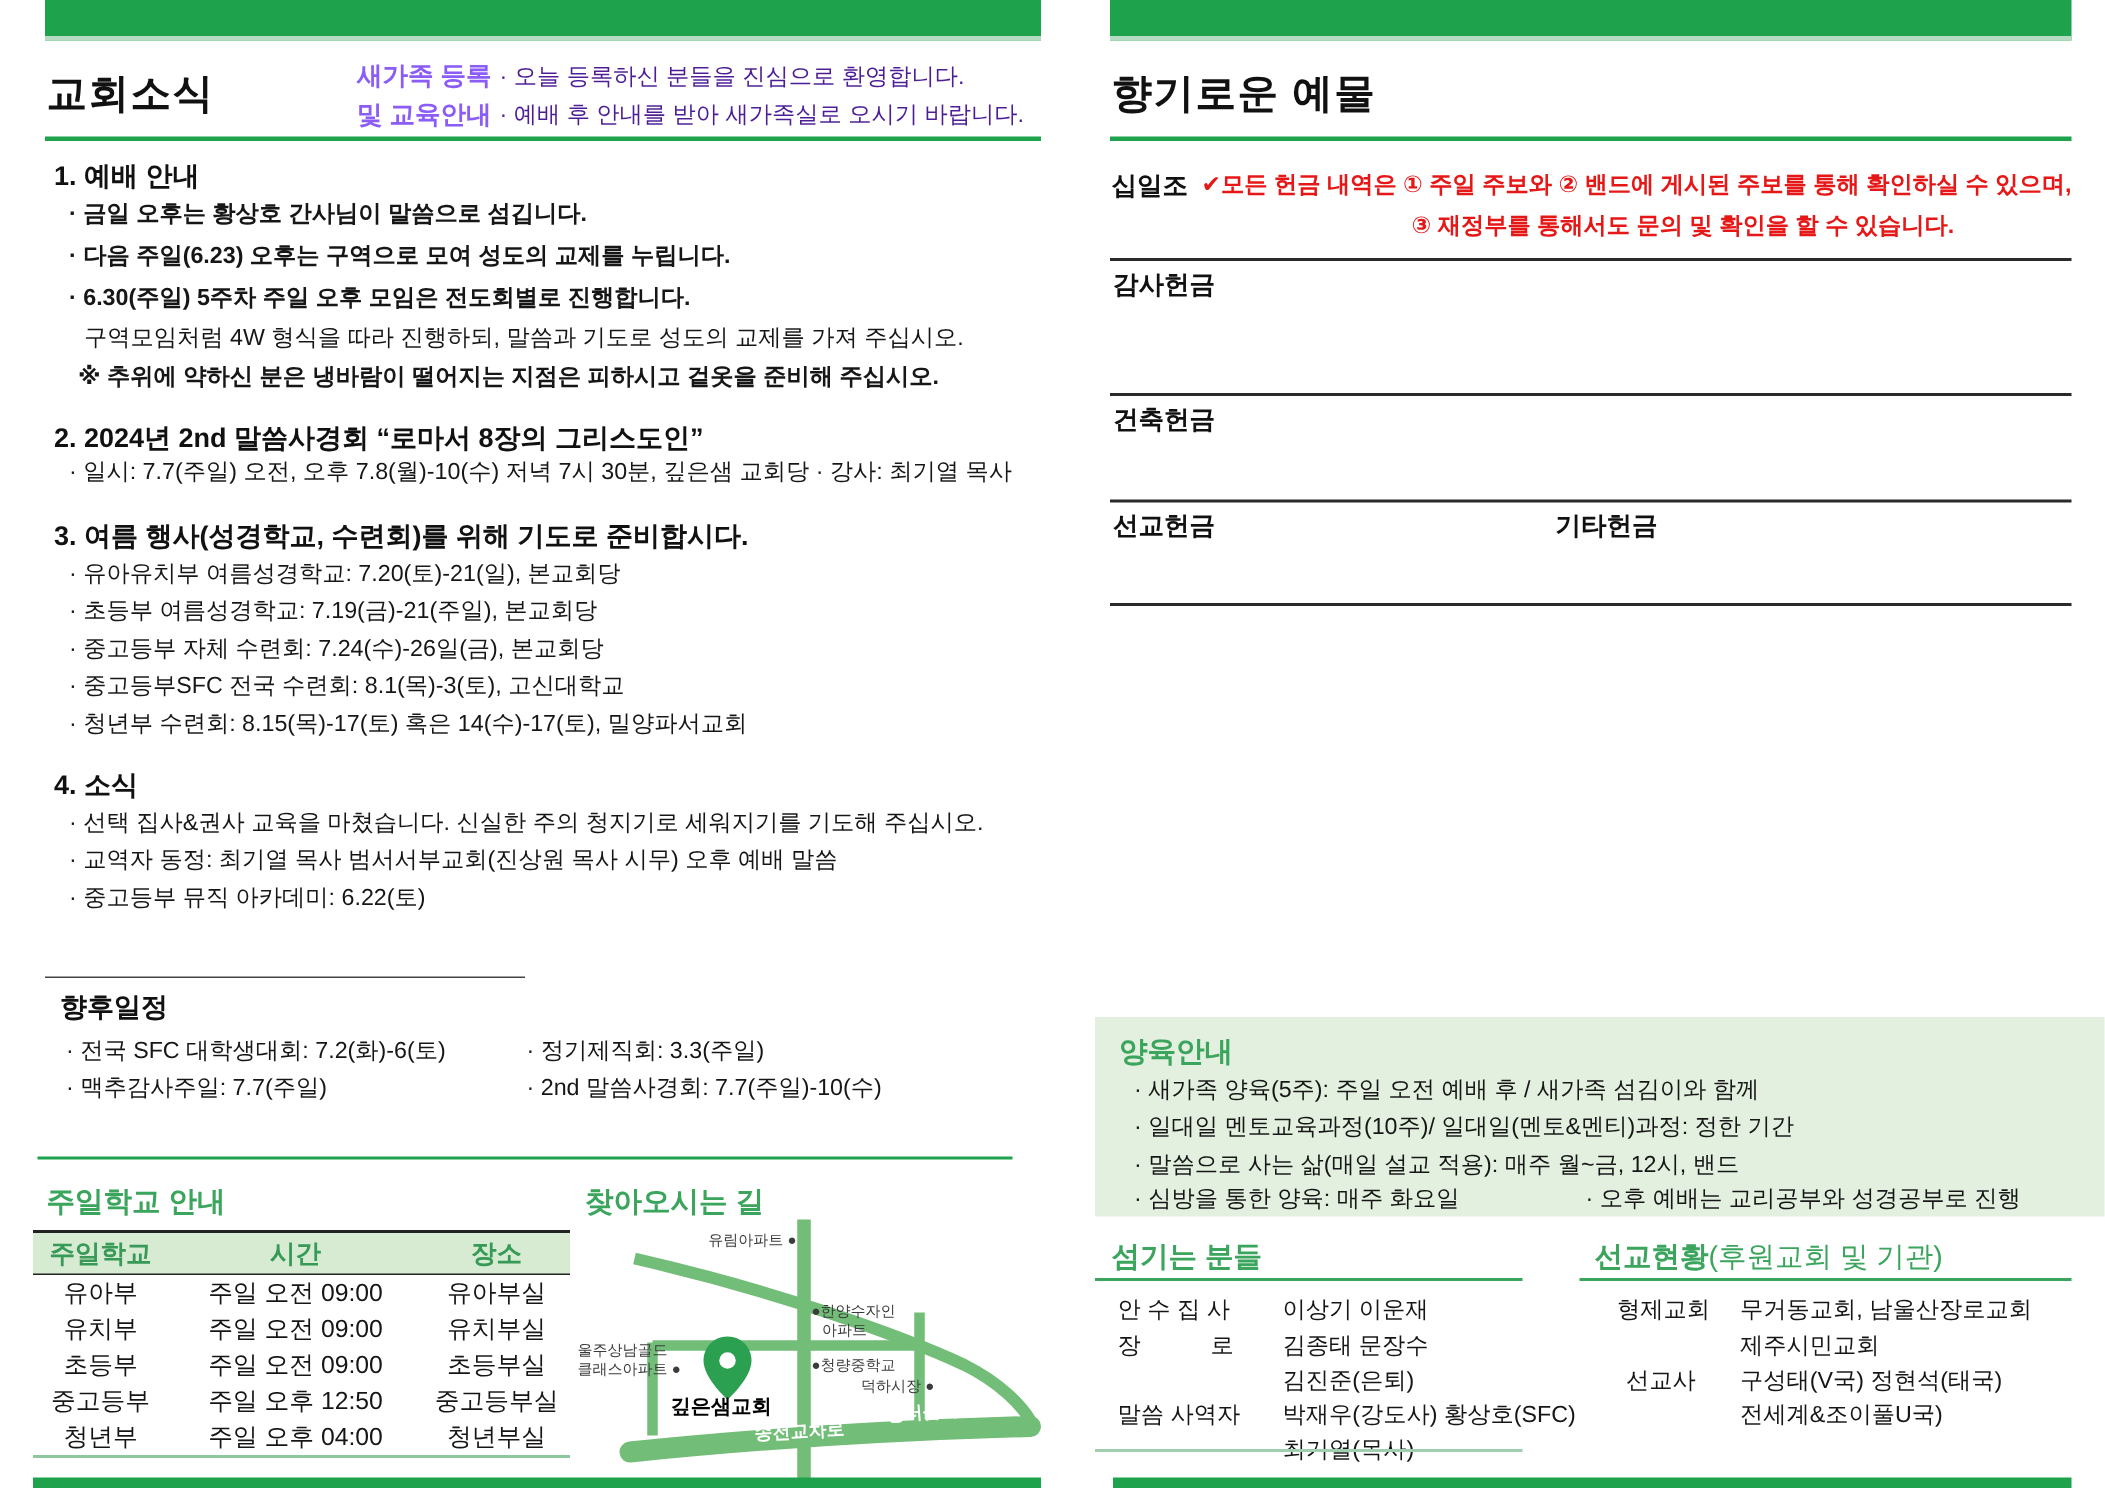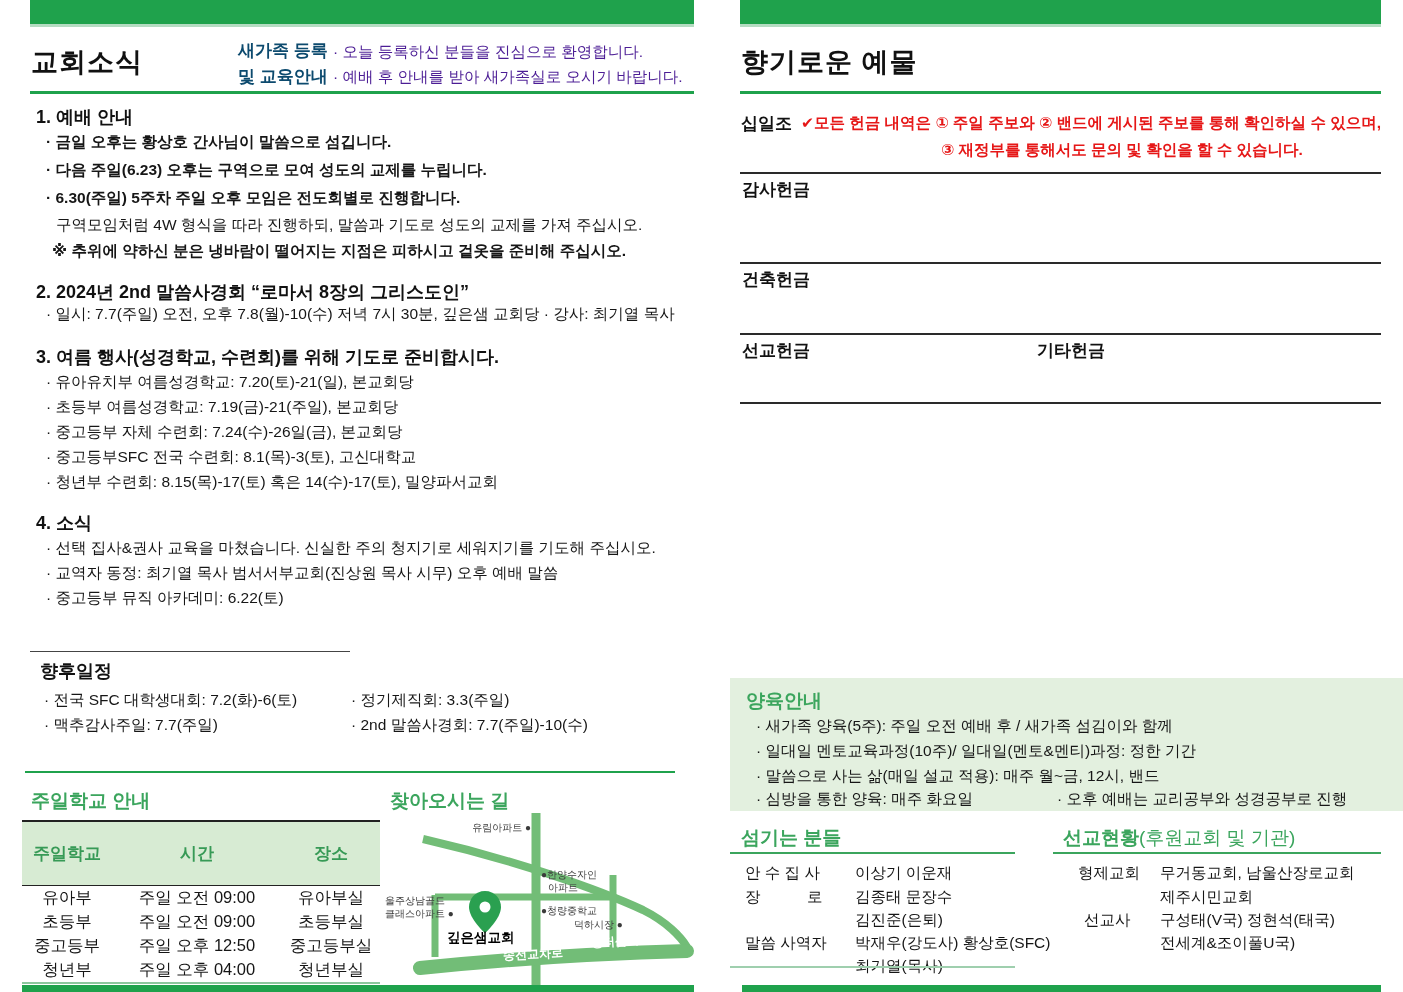--- a/index.html
+++ b/index.html
@@ -7,33 +7,33 @@
     width:1403px;height:992px;position:relative;background:#ffffff;
     font-family:"Liberation Sans","DejaVu Sans",sans-serif;color:#111;
     overflow:hidden;
   }
   .abs{position:absolute;}
   .bar{background:#1fa24c;border-bottom:3px solid #b5dcc2;}
   .footerbar{background:#1fa24c;}
   .grule{background:#1fa24c;}
   .blkrule{background:#2a2a2a;}
   .title{font-size:27px;font-weight:bold;letter-spacing:1px;color:#111;}
-  .g-label{color:#0c4a6e;font-weight:bold;font-size:17px;line-height:1.5;}
+  .g-label{color:#8b5cf6;font-weight:bold;font-size:17px;line-height:1.5;}
   .g-bullet{color:#4c1d95;font-size:15.5px;line-height:1.62;}
   .sec-h{font-size:18px;font-weight:bold;color:#111;}
   .ln{font-size:15.5px;color:#161616;white-space:nowrap;}
   .ln.b{font-weight:bold;}
   .g-h{color:#3ba55d;font-weight:bold;font-size:19px;}
   .red{color:#e61717;font-weight:bold;font-size:15.5px;white-space:nowrap;}
   .off-label{font-size:17px;font-weight:bold;color:#111;}
   .nurture-box{background:#e3f0df;}
   .sstable{border-collapse:collapse;width:358px;font-size:16.5px;}
   .sstable th{
     background:#d7ebd3;color:#379a56;font-size:17px;font-weight:bold;
-    border-top:2px solid #222;border-bottom:1px solid #222;padding:20px 0;height:22px;
+    border-top:2px solid #222;border-bottom:1px solid #222;padding:2px 0;height:22px;
   }
   .sstable td{text-align:center;padding:1px 0;height:22px;color:#151515;}
   .sstable{border-bottom:2px solid #8cc79d;}
   .sv-label{font-size:15.5px;color:#161616;white-space:pre;}
   .map-poi{font-size:10px;color:#3b3b3b;white-space:nowrap;line-height:1.3;}
   .map-road-label{font-size:12px;font-weight:bold;color:#ffffff;white-space:nowrap;}
   .church-label{font-size:13.5px;font-weight:bold;color:#000;white-space:nowrap;}
 </style>
 </head>
 <body>
@@ -96,20 +96,25 @@
         <th style="width:90px;">주일학교</th>
         <th style="width:170px;">시간</th>
         <th style="width:98px;">장소</th>
       </tr>
     </thead>
     <tbody>
       <tr>
         <td>유아부</td>
         <td>주일 오전 09:00</td>
         <td>유아부실</td>
+      </tr>
+      <tr>
+        <td>유치부</td>
+        <td>주일 오전 09:00</td>
+        <td>유치부실</td>
       </tr>
       <tr>
         <td>초등부</td>
         <td>주일 오전 09:00</td>
         <td>초등부실</td>
       </tr>
       <tr>
         <td>중고등부</td>
         <td>주일 오후 12:50</td>
         <td>중고등부실</td>

